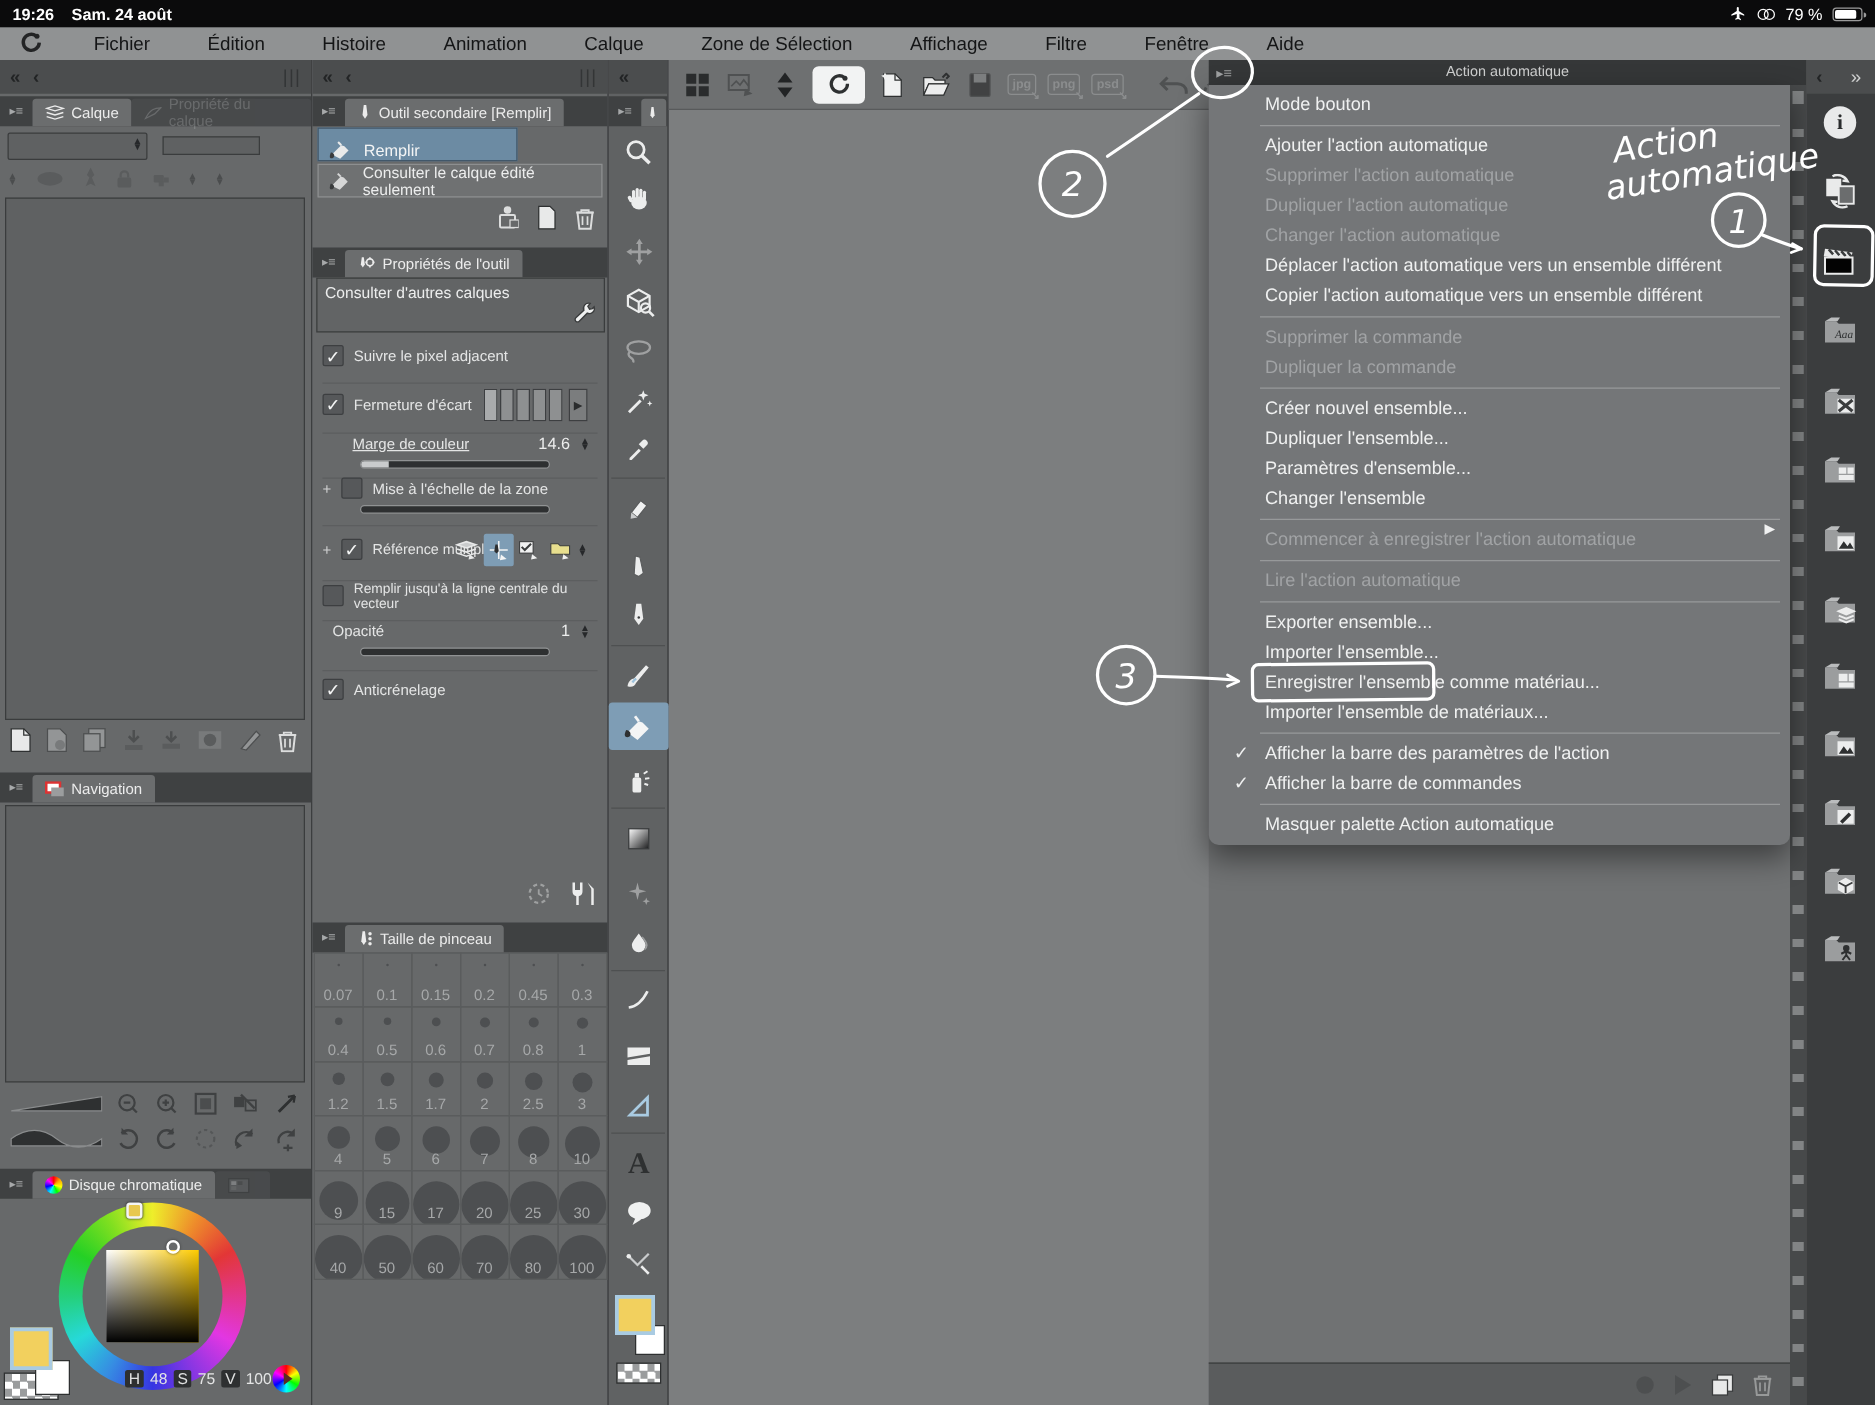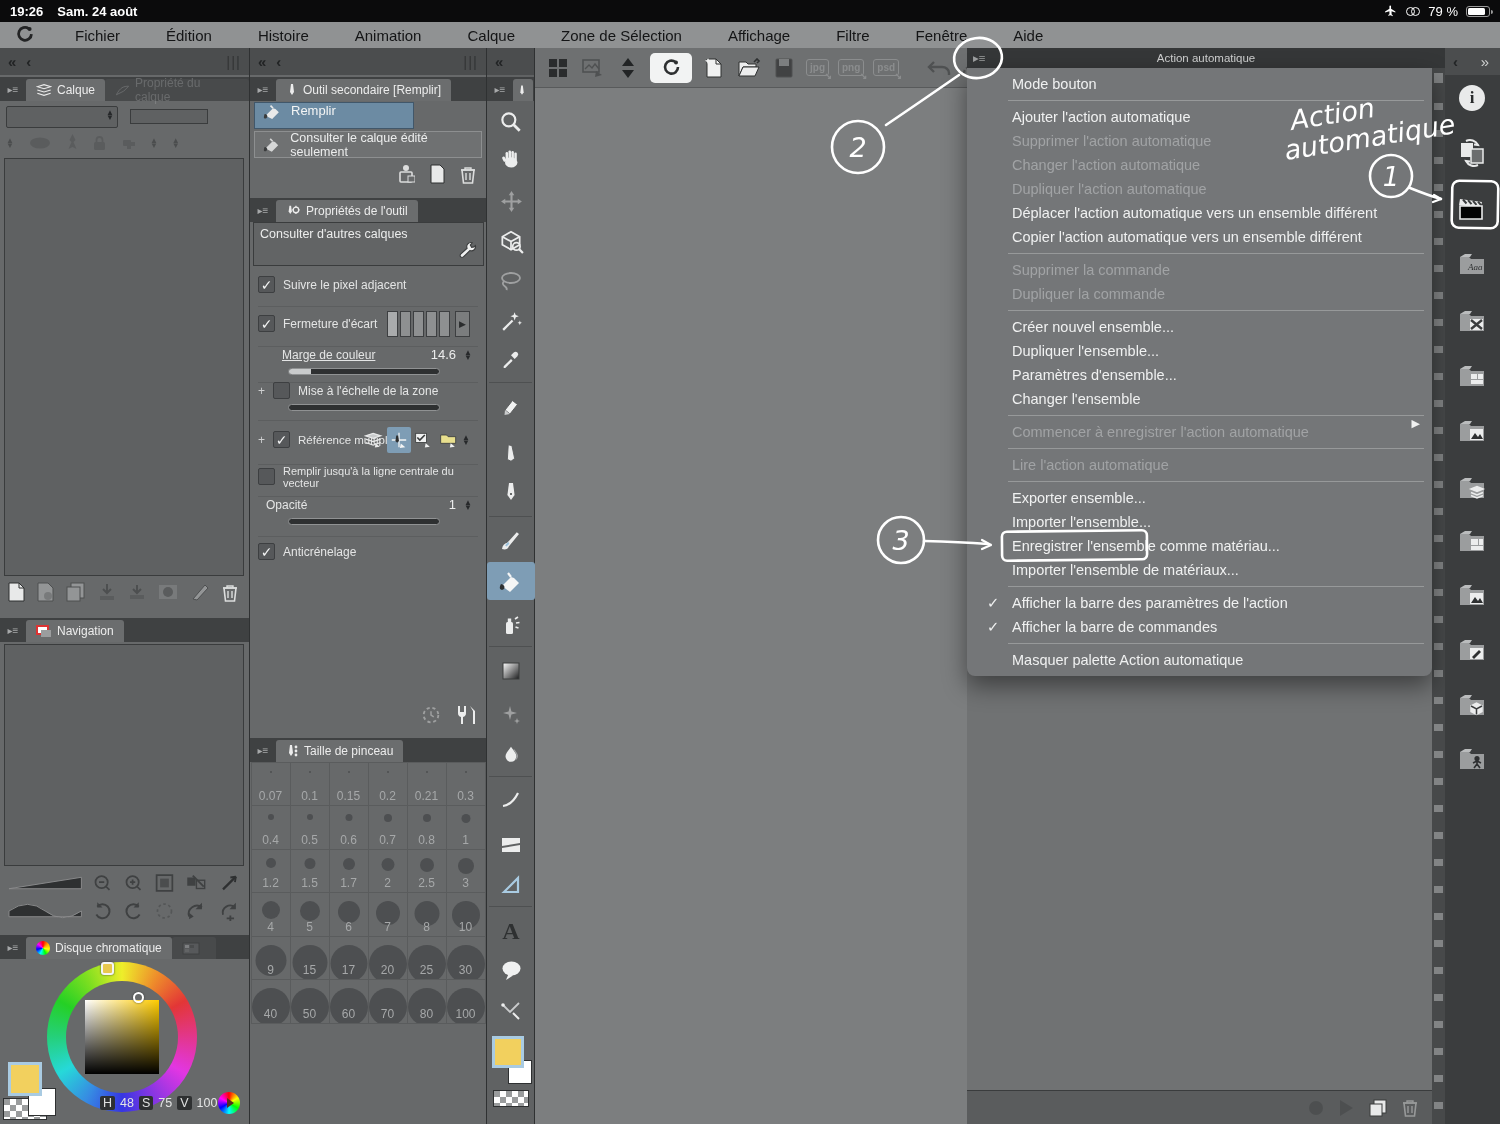--- a/index.html
+++ b/index.html
@@ -372,21 +372,21 @@
         <span class="pmenu-ic">▸≡</span>
         <span class="tab">
           <span class="ticon">
               <svg width="12" height="14" viewBox="0 0 12 14">
                 <path d="M5 1h2l1 8-2 3-2-3z" fill="#ececec"></path>
               </svg>
             </span>
           <span>Outil secondaire [Remplir]</span>
         </span>
       </div>
-      <div style="position:absolute; left:4px; top:54px; width:160px; height:27px; background:#6c8ba3; border:1px solid #41576a; display:flex; align-items:flex-start; gap:8px; padding-left:8px; color:#f4f5f5; font-size:13px;">
+      <div style="position:absolute; left:4px; top:54px; width:160px; height:27px; background:#6c8ba3; border:1px solid #41576a; display:flex; align-items:flex-end; gap:8px; padding-left:8px; color:#f4f5f5; font-size:13px;">
         <svg width="20" height="17" viewBox="0 0 24 20">
             <path d="M3 15l9-9 3 1 4 4-8 8z" fill="#e9eaea"></path>
             <path d="M12 6L9 3" stroke="#e9eaea" stroke-width="2"></path>
             <path d="M2 13c2 0 4 2 3 4s-4 2-4 0c0-1 .4-2.5 1-4z" fill="#3a3c3d"></path>
           </svg>
         <span>Remplir</span>
       </div>
       <div style="position:absolute; left:4px; top:83px; width:228px; height:27px; background:#6f7172; border:1px solid #8d8f90; display:flex; align-items:center; gap:8px; padding-left:8px; color:#eceded; font-size:12.5px;">
         <svg width="20" height="17" viewBox="0 0 24 20">
             <path d="M3 15l9-9 3 1 4 4-8 8z" fill="#d6d7d7"></path>
@@ -557,21 +557,21 @@
           <div class="bcell">
             <span class="dot" style="width: 2px; height: 2px;"></span>
             <span class="bl">0.15</span>
           </div>
           <div class="bcell">
             <span class="dot" style="width: 2px; height: 2px;"></span>
             <span class="bl">0.2</span>
           </div>
           <div class="bcell">
             <span class="dot" style="width: 2px; height: 2px;"></span>
-            <span class="bl">0.21</span>
+            <span class="bl">0.45</span>
           </div>
           <div class="bcell">
             <span class="dot" style="width: 2px; height: 2px;"></span>
             <span class="bl">0.3</span>
           </div>
           <div class="bcell">
             <span class="dot" style="width: 6px; height: 6px;"></span>
             <span class="bl">0.4</span>
           </div>
           <div class="bcell">
@@ -983,26 +983,26 @@
               <span class="lbl">Ajouter l'action automatique</span>
               
             </li>
             <li class="disabled">
               <span class="mark"></span>
               <span class="lbl">Supprimer l'action automatique</span>
               
             </li>
             <li class="disabled">
               <span class="mark"></span>
+              <span class="lbl">Dupliquer l'action automatique</span>
+              
+            </li>
+            <li class="disabled">
+              <span class="mark"></span>
               <span class="lbl">Changer l'action automatique</span>
-              
-            </li>
-            <li class="disabled">
-              <span class="mark"></span>
-              <span class="lbl">Dupliquer l'action automatique</span>
               
             </li>
             <li>
               <span class="mark"></span>
               <span class="lbl">Déplacer l'action automatique vers un ensemble différent</span>
               
             </li>
             <li>
               <span class="mark"></span>
               <span class="lbl">Copier l'action automatique vers un ensemble différent</span>

